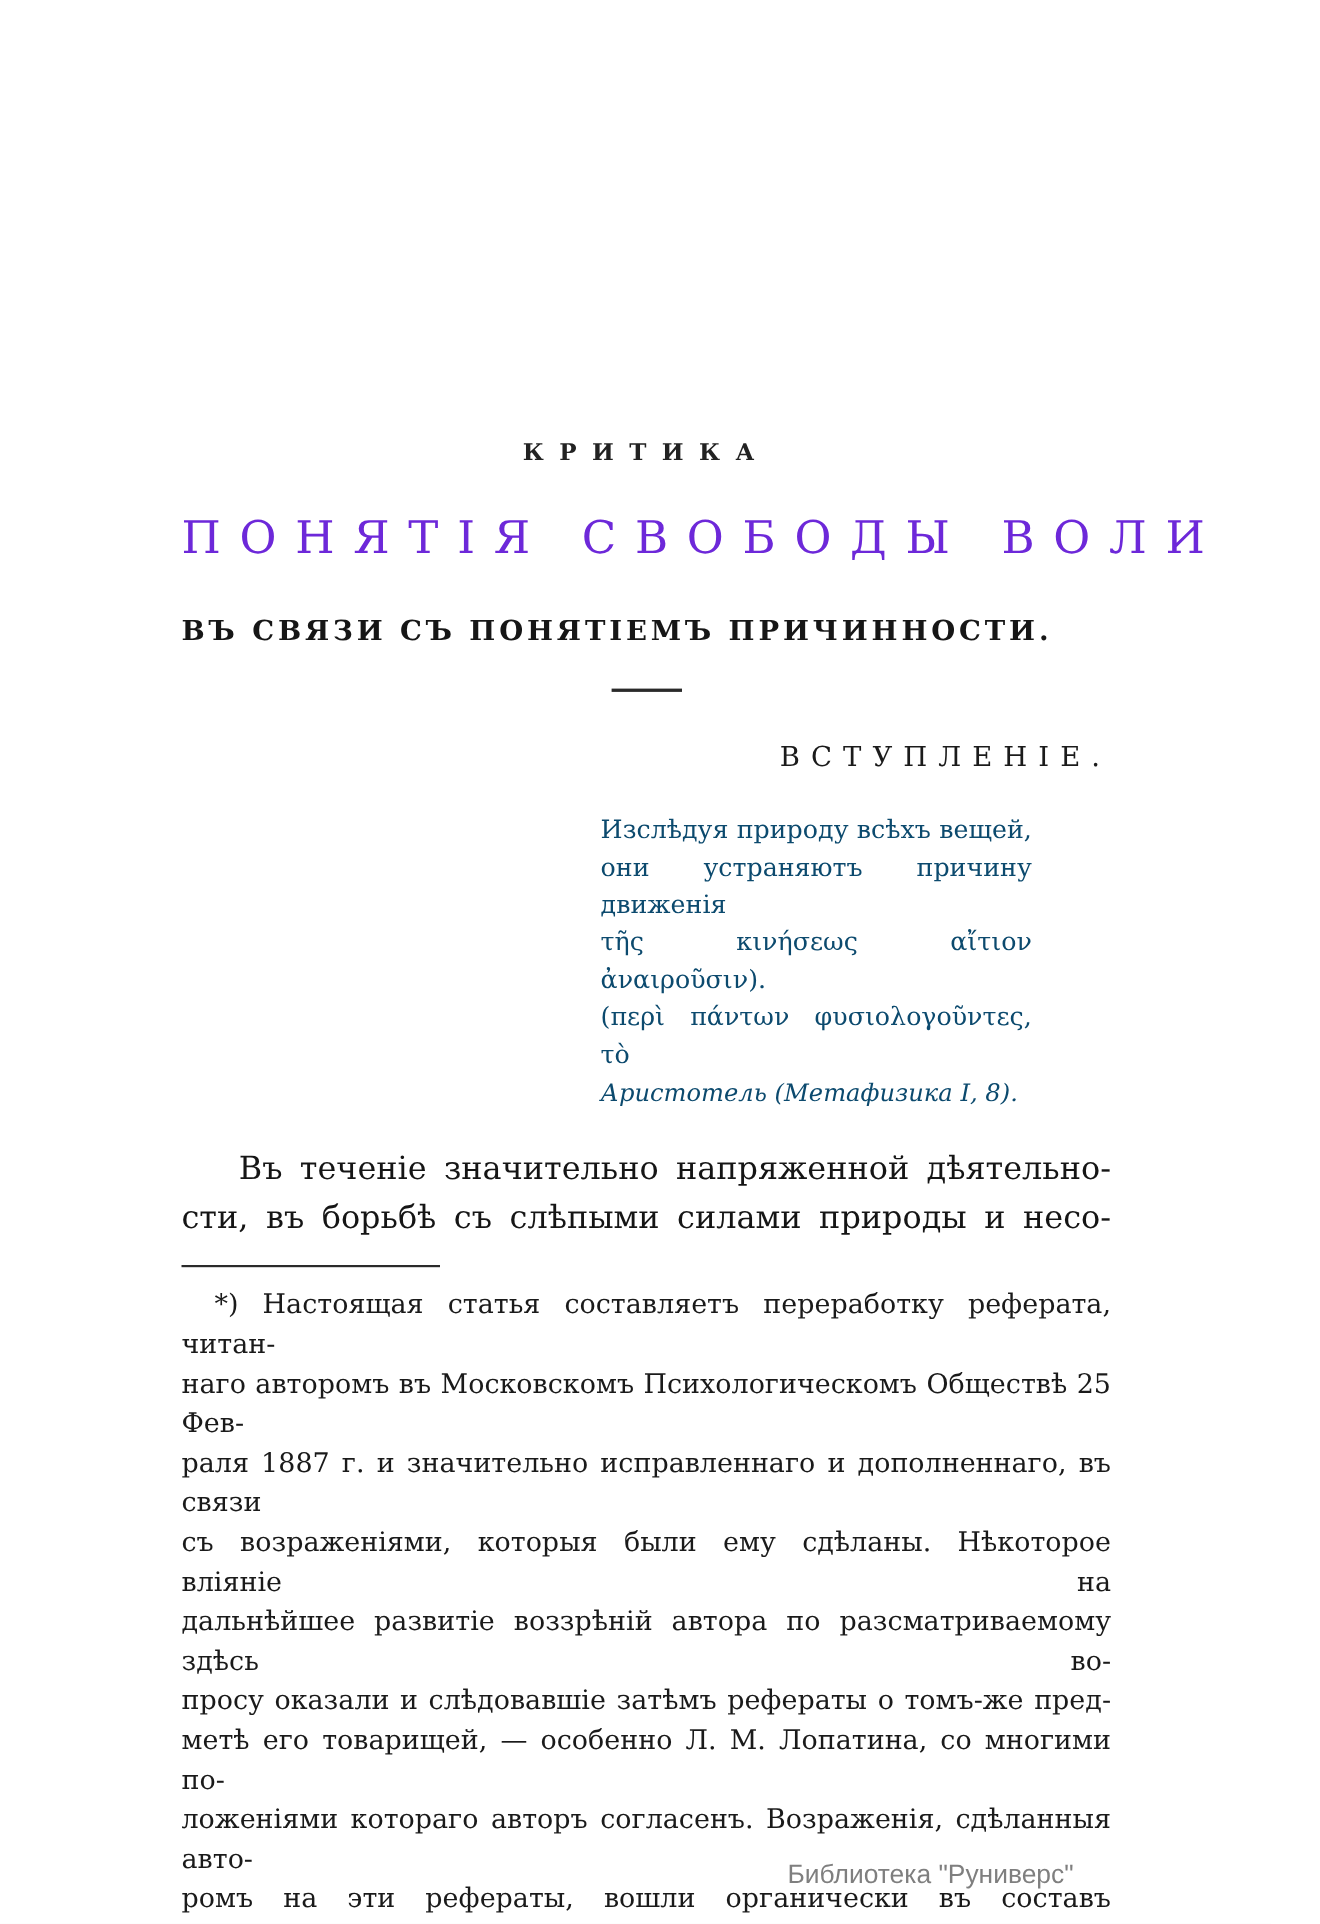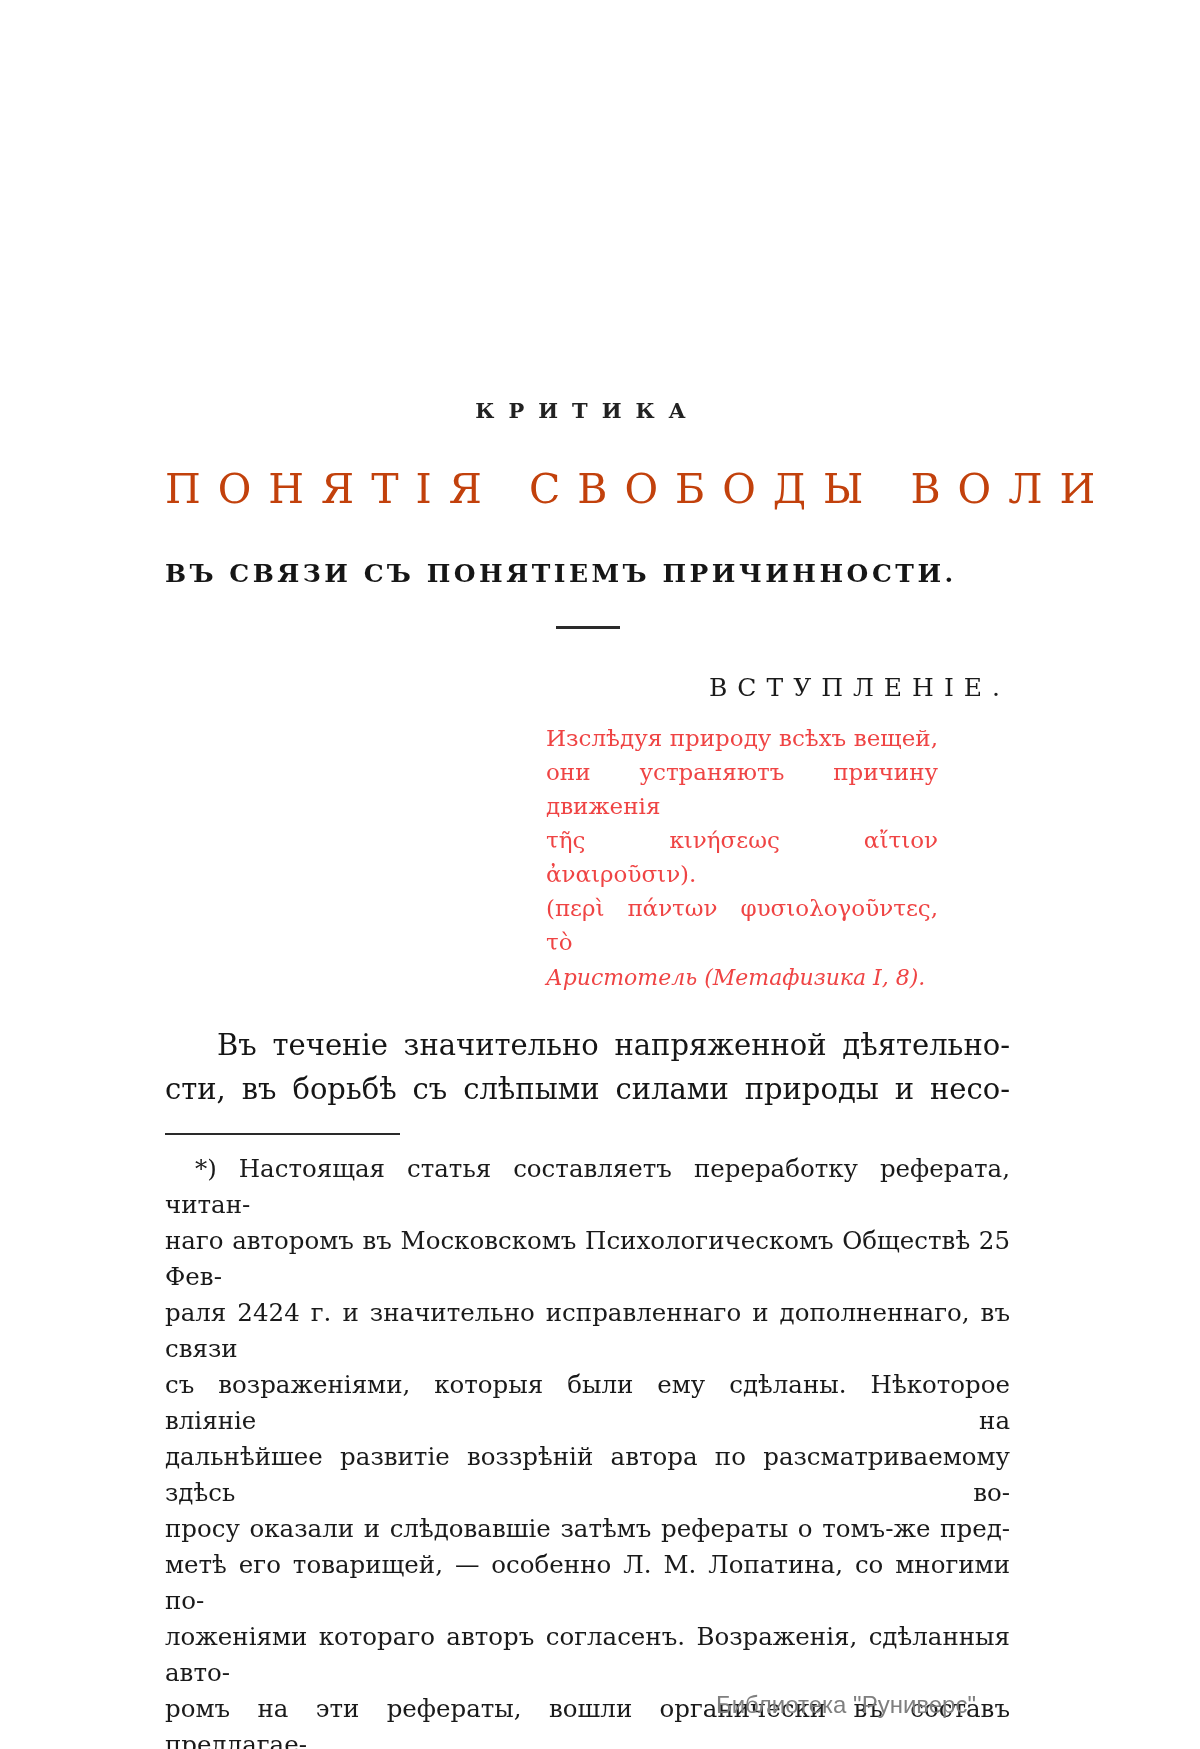--- a/index.html
+++ b/index.html
@@ -27,21 +27,21 @@
     letter-spacing: 14px;
     color: #222;
   }
 
   .title {
     margin: 42px 0 0 0;
     text-align: center;
     font-size: 41px;
     font-weight: normal;
     letter-spacing: 17px;
-    color: #c2410c;
+    color: #6d28d9;
     white-space: nowrap;
   }
 
   .subtitle {
     margin-top: 46px;
     text-align: left;
     font-size: 25px;
     font-weight: bold;
     letter-spacing: 3.5px;
     color: #161616;
@@ -57,25 +57,25 @@
   .section-heading {
     margin-top: 44px;
     text-align: right;
     font-size: 25px;
     font-weight: normal;
     letter-spacing: 10px;
     color: #1b1b1b;
   }
 
   .epigraph {
-    margin: 19px 72px 0 auto;
+    margin: 36px 72px 0 auto;
     width: 392px;
     font-size: 23px;
     line-height: 34px;
-    color: #ef4444;
+    color: #0c4a6e;
   }
   .ep-line {
     text-align: justify;
     text-align-last: justify;
   }
   .ep-attr {
     font-style: italic;
     text-align: left;
     padding-right: 6px;
     font-size: 22px;
@@ -152,21 +152,21 @@
   <div class="body-text">
     <div class="b-line first">Въ теченіе значительно напряженной дѣятельно-</div>
     <div class="b-line">сти, въ борьбѣ съ слѣпыми силами природы и несо-</div>
   </div>
 
   <div class="fn-rule"></div>
 
   <div class="footnote">
     <div class="fn-line first">*) Настоящая статья составляетъ переработку реферата, читан-</div>
     <div class="fn-line">наго авторомъ въ Московскомъ Психологическомъ Обществѣ 25 Фев-</div>
-    <div class="fn-line">раля 2424 г. и значительно исправленнаго и дополненнаго, въ связи</div>
+    <div class="fn-line">раля 1887 г. и значительно исправленнаго и дополненнаго, въ связи</div>
     <div class="fn-line">съ возраженіями, которыя были ему сдѣланы. Нѣкоторое вліяніе на</div>
     <div class="fn-line">дальнѣйшее развитіе воззрѣній автора по разсматриваемому здѣсь во-</div>
     <div class="fn-line">просу оказали и слѣдовавшіе затѣмъ рефераты о томъ-же пред-</div>
     <div class="fn-line">метѣ его товарищей, — особенно Л. М. Лопатина, со многими по-</div>
     <div class="fn-line">ложеніями котораго авторъ согласенъ. Возраженія, сдѣланныя авто-</div>
     <div class="fn-line">ромъ на эти рефераты, вошли органически въ составъ предлагае-</div>
 
   </div>
 
   <div class="watermark">Библиотека "Руниверс"</div>

